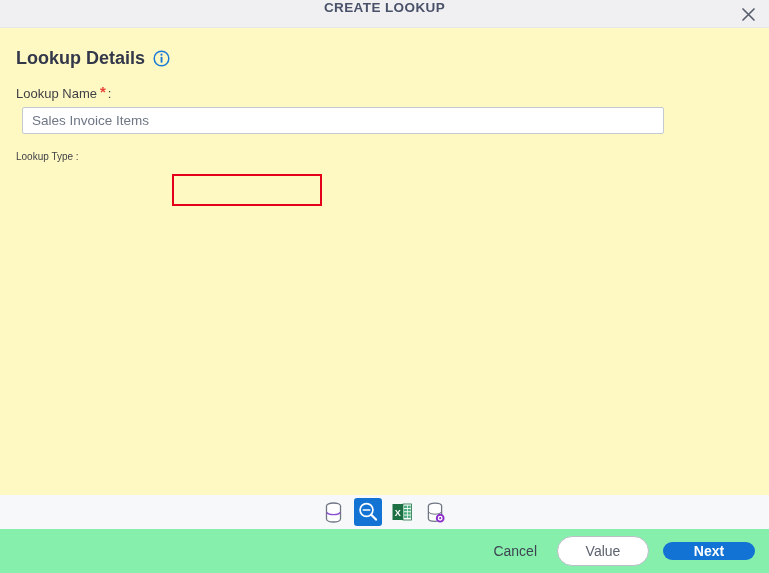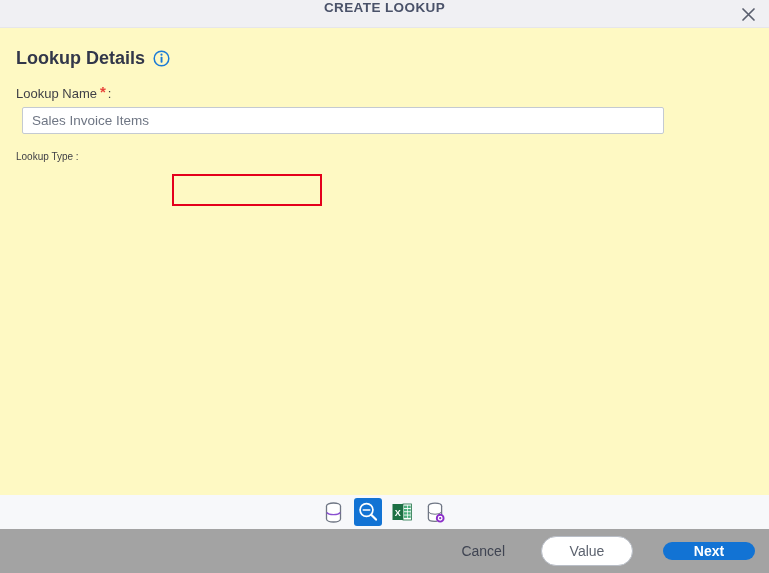--- a/index.html
+++ b/index.html
@@ -184,26 +184,26 @@
   }
   .icon-cell.active { background: #1273d4; }
 
   
   .footer {
     position: absolute;
     left: 0;
     top: 529px;
     width: 769px;
     height: 44px;
-    background: #a3a3a3;
+    background: #86efac;
     display: flex;
     align-items: center;
     justify-content: flex-end;
     padding-right: 14px;
-    gap: 30px;
+    gap: 14px;
   }
   .btn-cancel {
     background: none;
     border: none;
     font-family: "Liberation Sans", sans-serif;
     font-size: 14px;
     color: #3f4452;
     cursor: pointer;
     padding: 5px 6px;
   }

